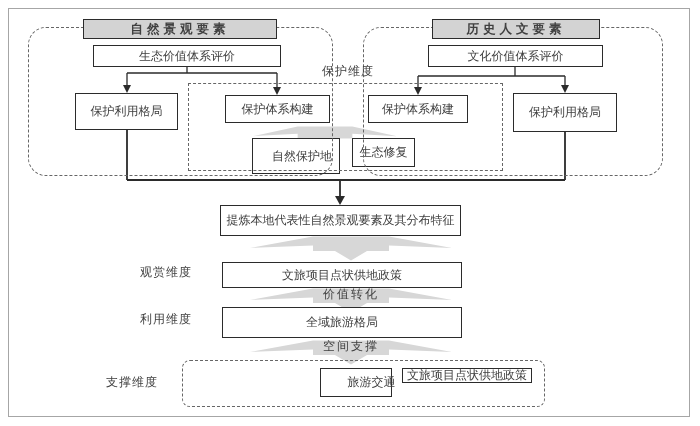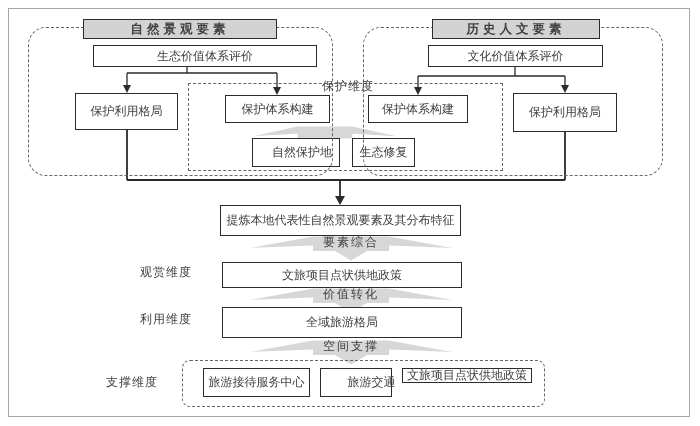--- a/index.html
+++ b/index.html
@@ -64,46 +64,45 @@
     <path class="ah" d="M335,196 L345,196 L340,205 Z"></path>
   </svg>
 
   <div class="hdr" style="left:83px;top:19px;width:194px;height:20px;">
     <span>自然景观要素</span>
   </div>
   <div class="hdr" style="left:432px;top:19px;width:168px;height:20px;">
     <span>历史人文要素</span>
   </div>
 
-  <div class="box" style="left:93px;top:45px;width:224px;height:22px;">生态价值体系评价</div>
+  <div class="box" style="left:93px;top:45px;width:188px;height:22px;">生态价值体系评价</div>
   <div class="box" style="left:428px;top:45px;width:175px;height:22px;">文化价值体系评价</div>
 
   <div class="box thick" style="left:75px;top:93px;width:103px;height:37px;">保护利用格局</div>
   <div class="box" style="left:225px;top:95px;width:105px;height:28px;">保护体系构建</div>
   <div class="box" style="left:368px;top:95px;width:100px;height:28px;">保护体系构建</div>
   <div class="box thick" style="left:513px;top:93px;width:104px;height:39px;">保护利用格局</div>
 
-  <div class="dimlabel" style="left:311px;top:80px;width:74px;">保护维度</div>
+  <div class="dimlabel" style="left:311px;top:65px;width:74px;">保护维度</div>
 
   <div class="chevron" style="left:253px;top:126px;width:144px;height:13px;">
     <svg width="144" height="13" viewBox="0 0 200 16" preserveAspectRatio="none">
       <polygon points="62,0.5 138,0.5 200,12.5 138,9.5 138,15.5 62,15.5 62,9.5 0,12.5"></polygon>
     </svg>
   </div>
 
-  <div class="box" style="left:252px;top:138px;width:88px;height:29px;padding-left:12px;">自然保护地</div>
+  <div class="box" style="left:252px;top:138px;width:88px;height:36px;padding-left:12px;">自然保护地</div>
   <div class="box" style="left:352px;top:138px;width:63px;height:29px;">生态修复</div>
 
   <div class="box" style="left:220px;top:205px;width:241px;height:31px;">提炼本地代表性自然景观要素及其分布特征</div>
 
   <div class="chevron" style="left:250px;top:236px;width:202px;height:25px;">
     <svg width="202" height="25" viewBox="0 0 202 25">
       <polygon points="63,0.5 139,0.5 202,12 139,9.5 139,15 117,15 101,24.5 85,15 63,15 63,9.5 0,12"></polygon>
     </svg>
-    <span>要素综合</span>
   </div>
 
   <div class="dimlabel" style="left:130px;top:266px;width:72px;">观赏维度</div>
   <div class="box" style="left:222px;top:262px;width:240px;height:26px;">文旅项目点状供地政策</div>
 
   <div class="chevron" style="left:250px;top:288px;width:202px;height:25px;">
     <svg width="202" height="25" viewBox="0 0 202 25">
       <polygon points="63,0.5 139,0.5 202,12 139,9.5 139,15 117,15 101,24.5 85,15 63,15 63,9.5 0,12"></polygon>
     </svg>
     <span>价值转化</span>
@@ -113,17 +112,16 @@
   <div class="box" style="left:222px;top:307px;width:240px;height:31px;">全域旅游格局</div>
 
   <div class="chevron" style="left:250px;top:340px;width:202px;height:25px;">
     <svg width="202" height="25" viewBox="0 0 202 25">
       <polygon points="63,0.5 139,0.5 202,12 139,9.5 139,15 117,15 101,24.5 85,15 63,15 63,9.5 0,12"></polygon>
     </svg>
     <span>空间支撑</span>
   </div>
 
   <div class="dimlabel" style="left:96px;top:376px;width:72px;">支撑维度</div>
-  <div class="box" style="left:203px;top:368px;width:107px;height:29px;">旅游接待服务中心</div>
   <div class="box" style="left:320px;top:368px;width:72px;height:29px;padding-left:31px;">旅游交通</div>
   <div class="box" style="left:402px;top:368px;width:130px;height:15px;">文旅项目点状供地政策</div>
 
 </div>
 
 </body></html>

